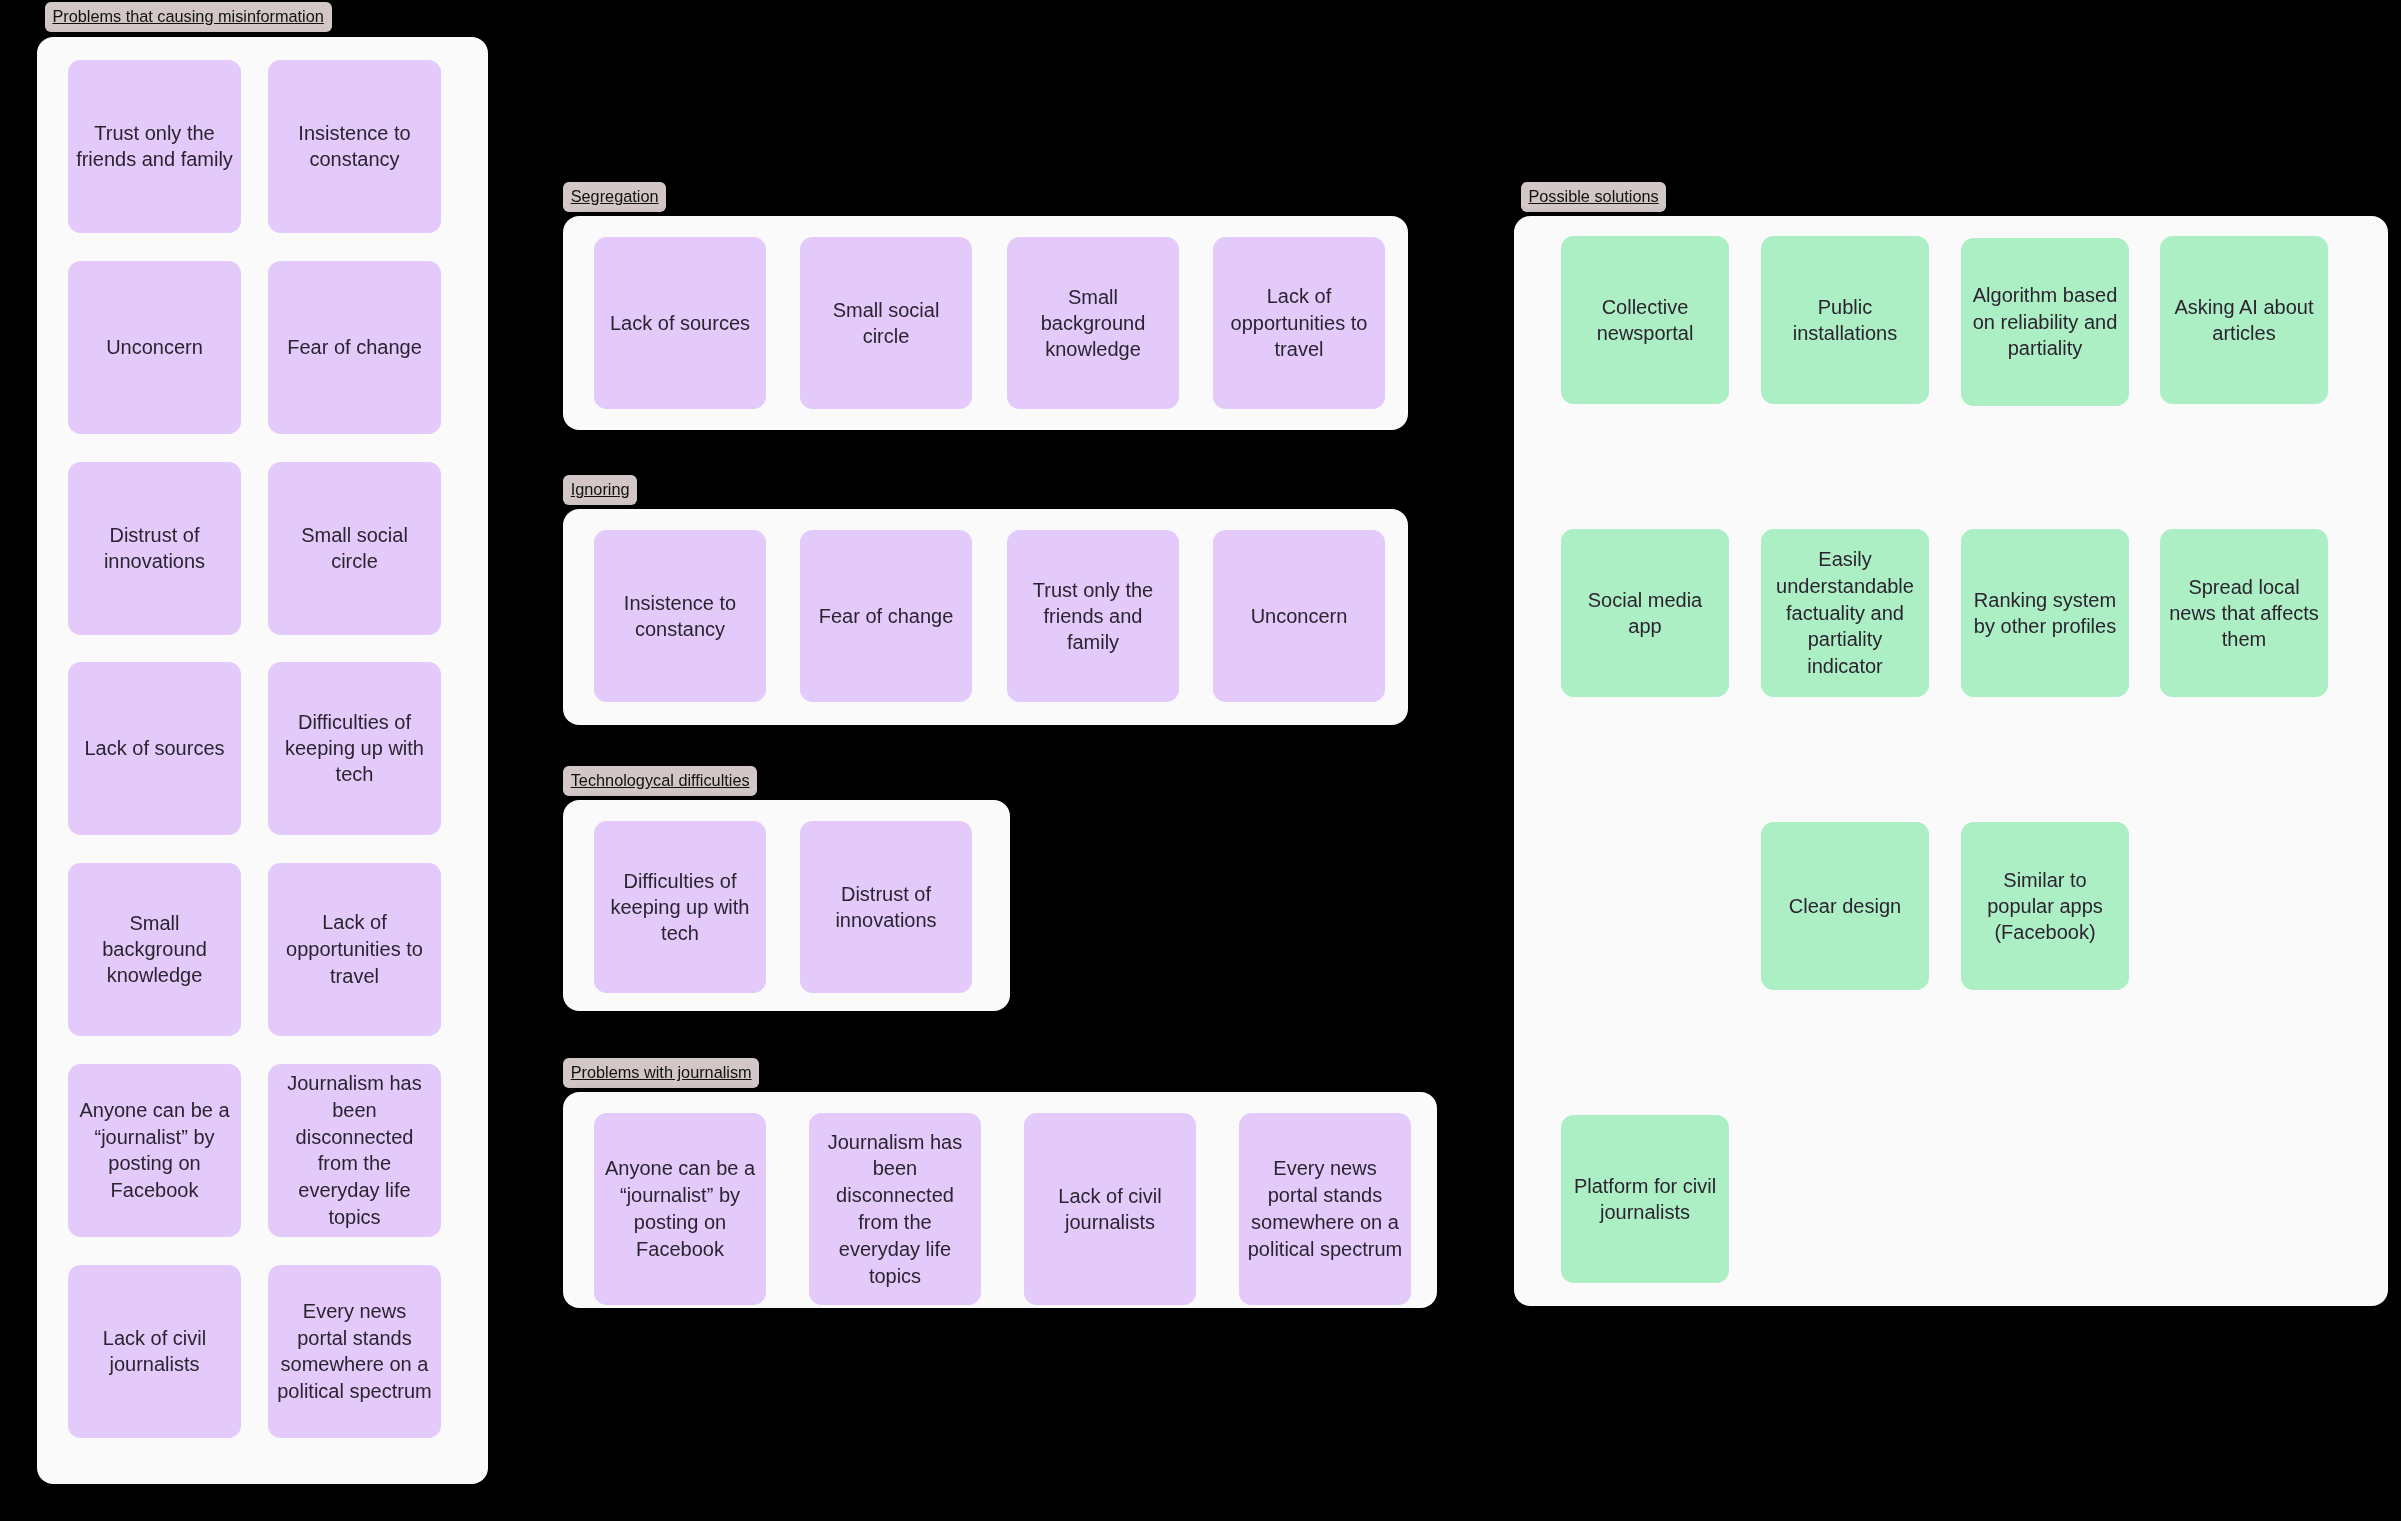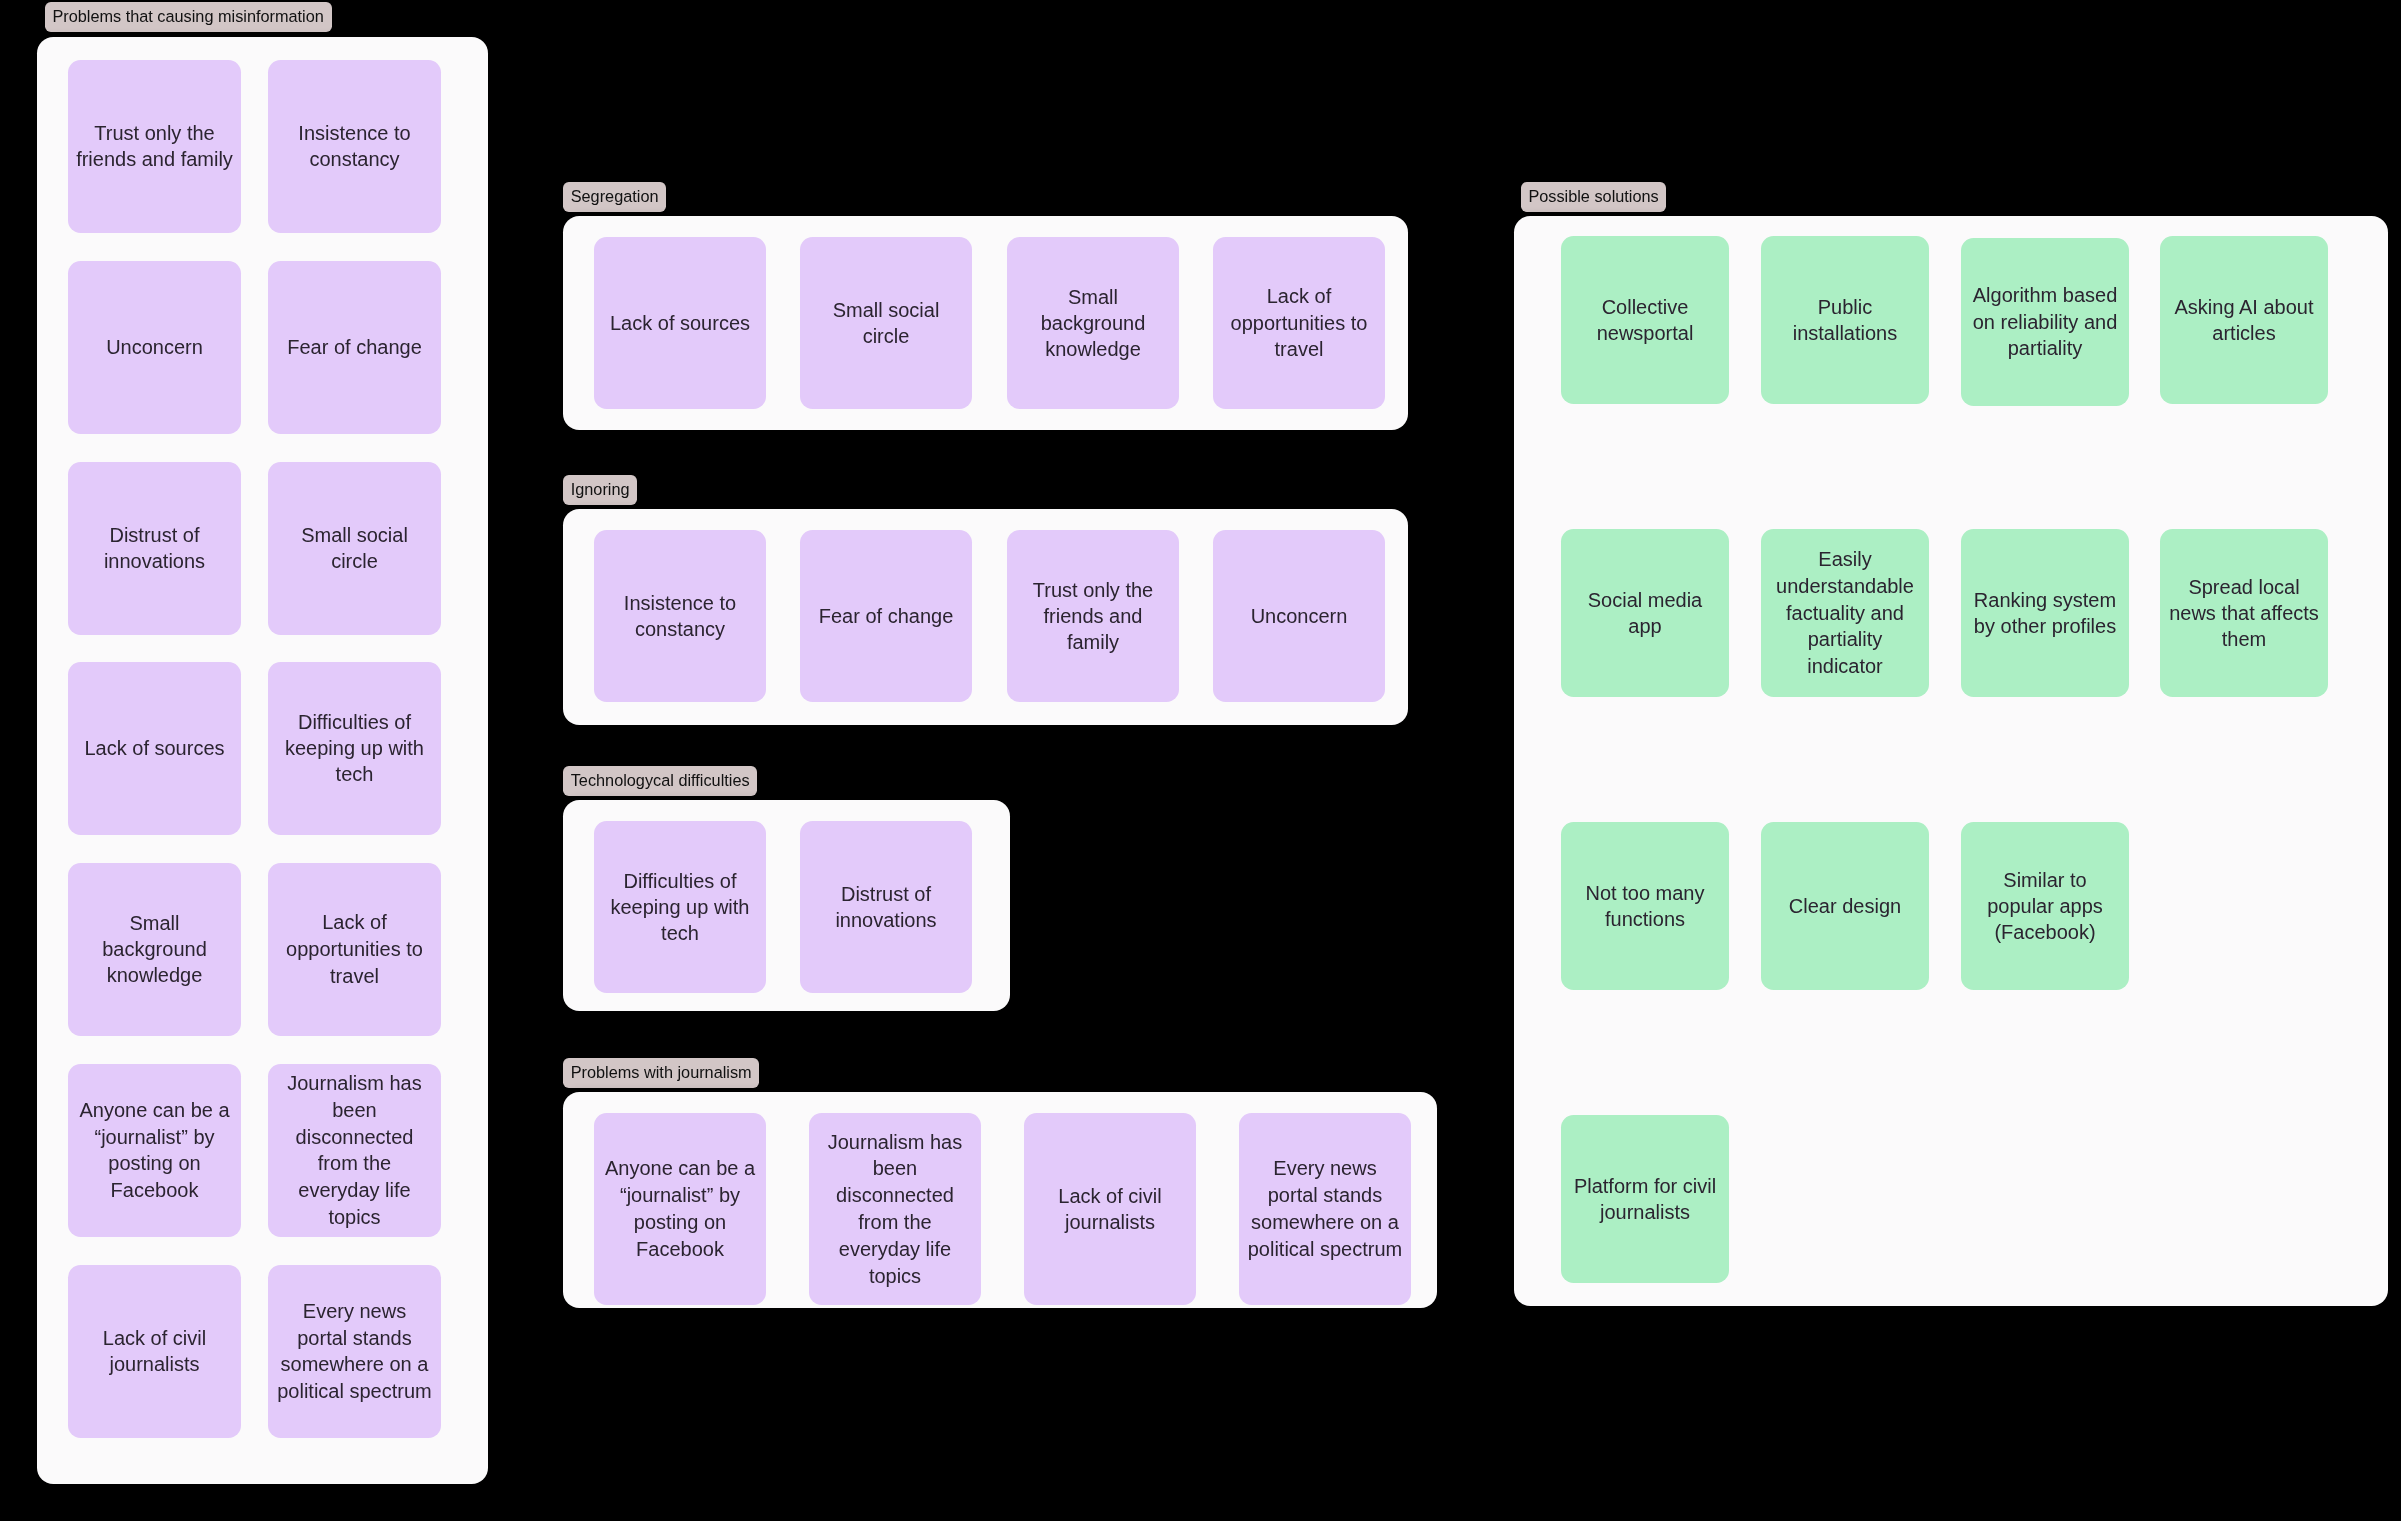--- a/index.html
+++ b/index.html
@@ -13,20 +13,21 @@
   
   .frame{position:absolute;}
   .frame-label{
     position:absolute;left:0;top:0;
     background:#D2C6C6;color:#111111;
     font-size:16.3px;line-height:1;
     padding:6.2px 7.7px 7.2px 7.7px;
     border-radius:5.8px;
     white-space:nowrap;
     box-shadow:0 1px 2.9px rgba(0,0,0,.25);
+    text-decoration:underline;
   }
   .frame-body{
     position:absolute;left:0;
     background:#FBFAFB;
     border-radius:16.3px;
     box-shadow:0 2.9px 10.6px rgba(0,0,0,.30);
   }
 
   
   .card{
@@ -215,23 +216,20 @@
       <div class="card green t-sm" style="left:247px;top:313px;width:168px;height:168px;">
           <span>Easily understandable factuality and partiality indicator</span>
         </div>
       <div class="card green t-md" style="left:447px;top:313px;width:168px;height:168px;">
           <span>Ranking system by other profiles</span>
         </div>
       <div class="card green t-md" style="left:646px;top:313px;width:168px;height:168px;">
           <span>Spread local news that affects them</span>
         </div>
 
-      <div class="card green t-md" style="left:47px;top:606px;width:168px;height:168px;">
-          <span>Not too many functions</span>
-        </div>
       <div class="card green t-md" style="left:247px;top:606px;width:168px;height:168px;">
           <span>Clear design</span>
         </div>
       <div class="card green t-md" style="left:447px;top:606px;width:168px;height:168px;">
           <span>Similar to popular apps (Facebook)</span>
         </div>
 
       <div class="card green t-md" style="left:47px;top:899px;width:168px;height:168px;">
           <span>Platform for civil journalists</span>
         </div>

